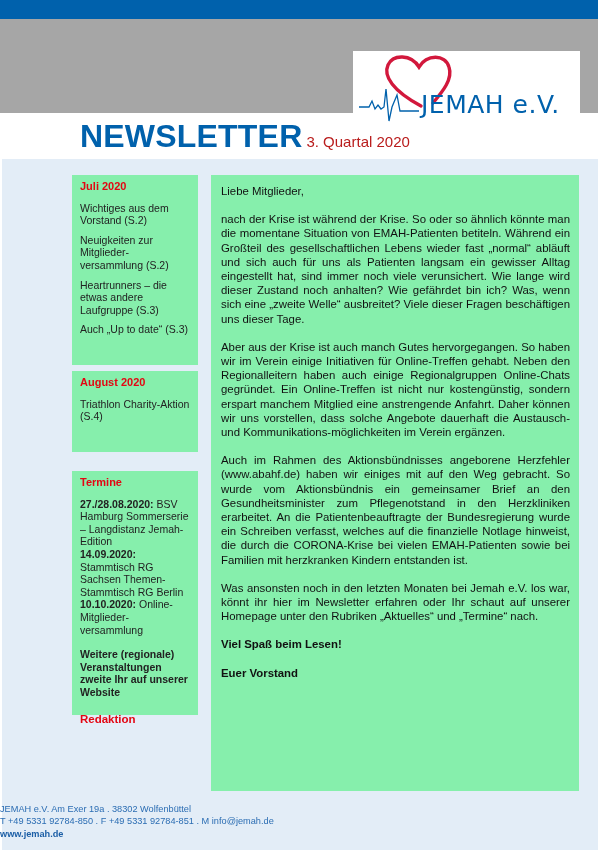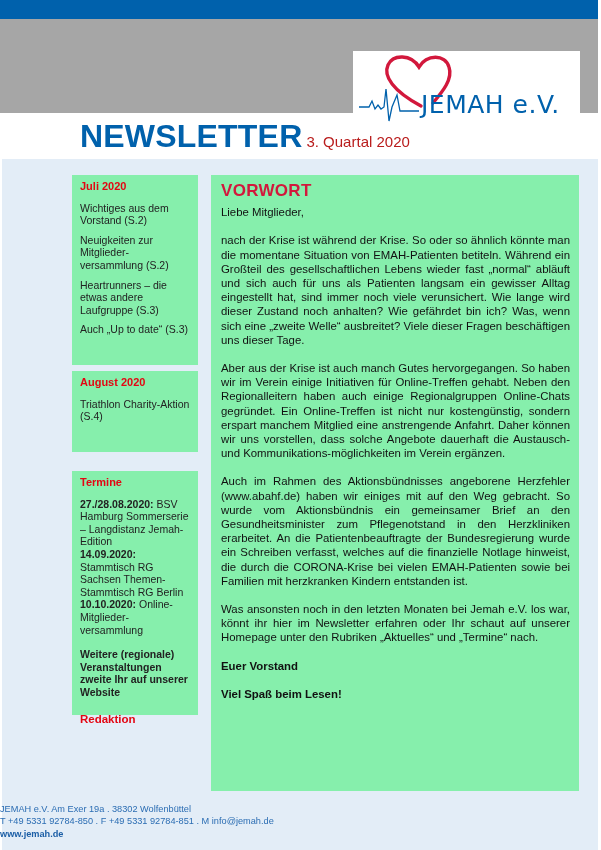--- a/index.html
+++ b/index.html
@@ -66,28 +66,27 @@
   <div class="box side" style="top:471px;height:244px;">
     <h3>Termine</h3>
     <div class="ev"><b>27./28.08.2020:</b> <span>BSV Hamburg Sommerserie – Langdistanz Jemah-Edition</span></div>
     <div class="ev"><b>14.09.2020:</b> <span>Stammtisch RG Sachsen Themen-Stammtisch RG Berlin</span></div>
     <div class="ev"><b>10.10.2020:</b> <span>Online-Mitglieder-versammlung</span></div>
     <div class="more">Weitere (regionale) Veranstaltungen zweite Ihr auf unserer Website</div>
     <div class="red-h">Redaktion</div>
   </div>
 
   <div class="box main">
-    <h2>VORWORT</h2>
     <p>Liebe Mitglieder,</p>
     <p>nach der Krise ist während der Krise. So oder so ähnlich könnte man die momentane Situation von EMAH-Patienten betiteln. Während ein Großteil des gesellschaftlichen Lebens wieder fast „normal“ abläuft und sich auch für uns als Patienten langsam ein gewisser Alltag eingestellt hat, sind immer noch viele verunsichert. Wie lange wird dieser Zustand noch anhalten? Wie gefährdet bin ich? Was, wenn sich eine „zweite Welle“ ausbreitet? Viele dieser Fragen beschäftigen uns dieser Tage.</p>
     <p>Aber aus der Krise ist auch manch Gutes hervorgegangen. So haben wir im Verein einige Initiativen für Online-Treffen gehabt. Neben den Regionalleitern haben auch einige Regionalgruppen Online-Chats gegründet. Ein Online-Treffen ist nicht nur kostengünstig, sondern erspart manchem Mitglied eine anstrengende Anfahrt. Daher können wir uns vorstellen, dass solche Angebote dauerhaft die Austausch- und Kommunikations-möglichkeiten im Verein ergänzen.</p>
     <p>Auch im Rahmen des Aktionsbündnisses angeborene Herzfehler (www.abahf.de) haben wir einiges mit auf den Weg gebracht. So wurde vom Aktionsbündnis ein gemeinsamer Brief an den Gesundheitsminister zum Pflegenotstand in den Herzkliniken erarbeitet. An die Patientenbeauftragte der Bundesregierung wurde ein Schreiben verfasst, welches auf die finanzielle Notlage hinweist, die durch die CORONA-Krise bei vielen EMAH-Patienten sowie bei Familien mit herzkranken Kindern entstanden ist.</p>
     <p>Was ansonsten noch in den letzten Monaten bei Jemah e.V. los war, könnt ihr hier im Newsletter erfahren oder Ihr schaut auf unserer Homepage unter den Rubriken „Aktuelles“ und „Termine“ nach.</p>
+    <p class="b">Viel Spaß beim Lesen!</p>
     <p class="b">Euer Vorstand</p>
-    <p class="b">Viel Spaß beim Lesen!</p>
   </div>
 
   <div class="footer">
     <div>JEMAH e.V. Am Exer 19a . 38302 Wolfenbüttel</div>
     <div>T +49 5331 92784-850 . F +49 5331 92784-851 . M info@jemah.de</div>
     <div class="web">www.jemah.de</div>
   </div>
 </div>
 <div class="edge"></div>
 

